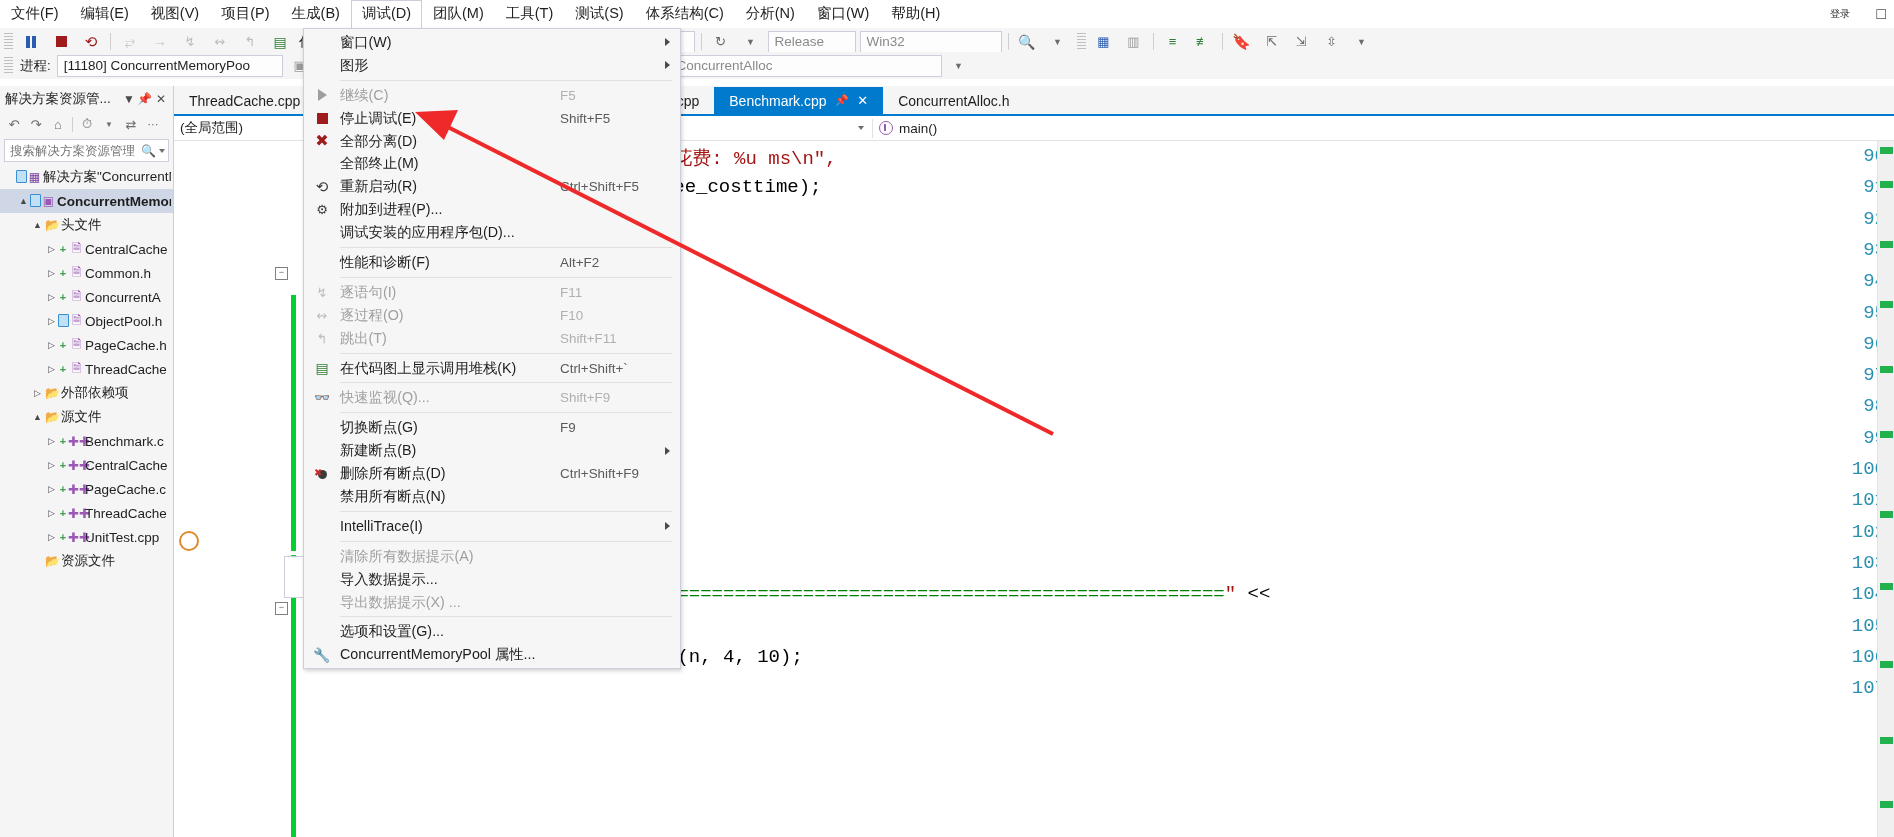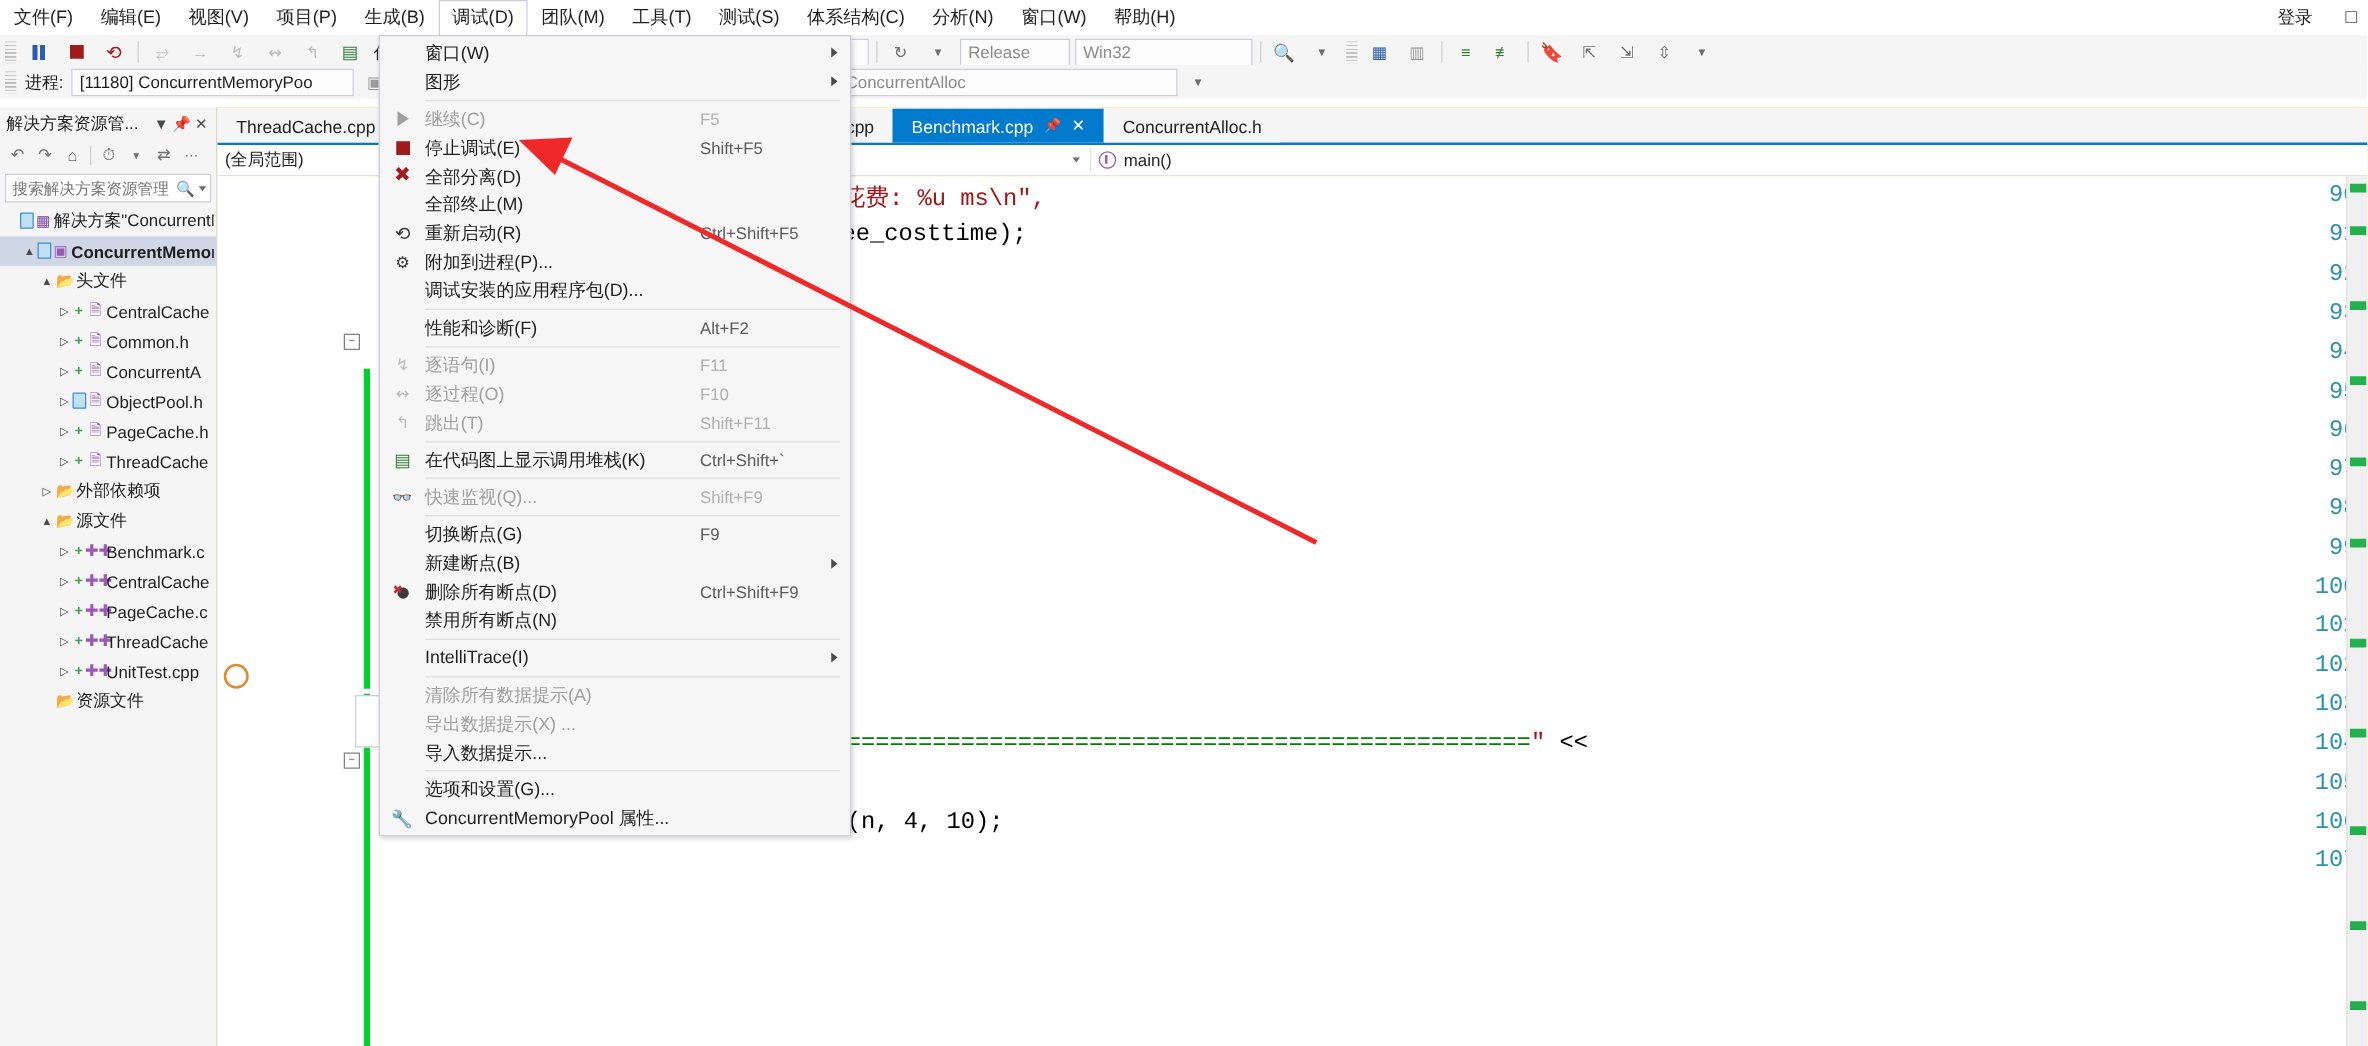--- a/index.html
+++ b/index.html
@@ -15,21 +15,21 @@
   
   .menubar{
     position:absolute;left:0;top:0;width:1894px;height:28px;
     background:#ffffff;display:flex;align-items:center;
   }
   .menubar .mitem{
     padding:4px 11px 5px 11px;font-size:14.5px;color:#1e1e1e;white-space:nowrap;
   }
   .menubar .mitem.open{background:#ffffff;border:1px solid #cccedb;border-bottom:1px solid #ffffff;
     margin-top:1px;padding:3px 10px 6px 10px;position:relative;z-index:60;}
-  .menubar .signin{margin-left:auto;padding-right:18px;font-size:14px;color:#1e1e1e;}
+  .menubar .signin{margin-left:auto;padding-right:18px;font-size:10px;color:#1e1e1e;}
   .menubar .winbtn{width:26px;text-align:center;color:#555;font-size:13px;}
 
   
   .toolbar1{
     position:absolute;left:0;top:28px;width:1894px;height:27px;
     background:#f5f5f5;display:flex;align-items:center;
   }
   .grip{width:9px;height:18px;margin:0 3px 0 4px;
     background:repeating-linear-gradient(to bottom,#bfbfbf 0 1px,transparent 1px 3px);
     background-size:2px 100%;background-repeat:repeat;}
@@ -618,28 +618,28 @@
         <span class="mtext">IntelliTrace(I)</span>
         <span class="mkey"></span>
         <span class="arw"></span>
       </div>
       <div class="msep"></div>
       <div class="mrow dis">
         <span class="mico"></span>
         <span class="mtext">清除所有数据提示(A)</span>
         <span class="mkey"></span>
       </div>
+      <div class="mrow">
+        <span class="mico"></span>
+        <span class="mtext">导入数据提示...</span>
+        <span class="mkey"></span>
+      </div>
       <div class="mrow dis">
         <span class="mico"></span>
         <span class="mtext">导出数据提示(X) ...</span>
-        <span class="mkey"></span>
-      </div>
-      <div class="mrow">
-        <span class="mico"></span>
-        <span class="mtext">导入数据提示...</span>
         <span class="mkey"></span>
       </div>
       <div class="msep"></div>
       <div class="mrow">
         <span class="mico"></span>
         <span class="mtext">选项和设置(G)...</span>
         <span class="mkey"></span>
       </div>
       <div class="mrow">
         <span class="mico">

